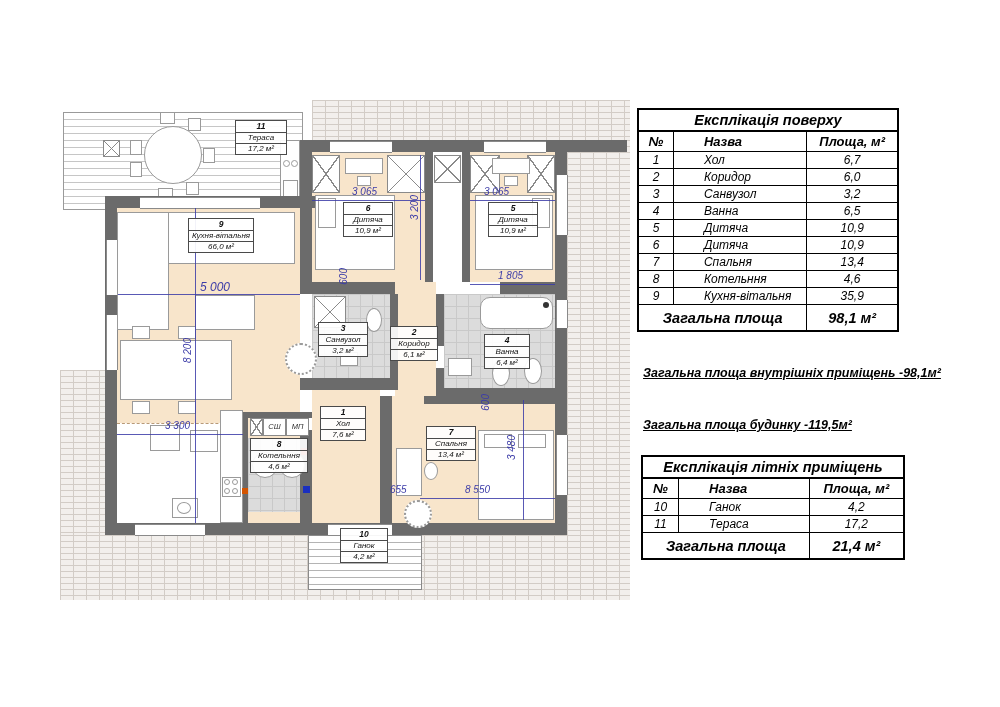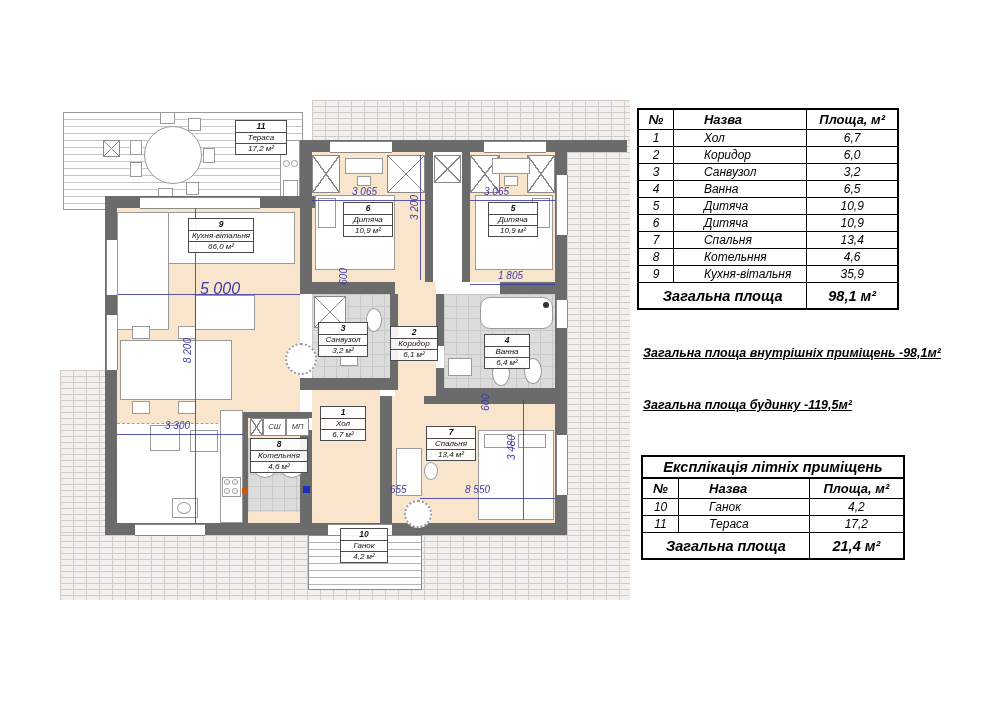--- a/index.html
+++ b/index.html
@@ -58,21 +58,21 @@
   .panel-table .ttl{font-size:14.5px;font-weight:bold;text-align:center;height:20px;
     border:2px solid #000;}
   .panel-table .hdr{font-weight:bold;text-align:center;font-size:13px;height:19px;}
   .panel-table .cnum{text-align:center;width:32px;}
   .panel-table .cname{text-align:left;width:118px;padding-left:30px;}
   .panel-table .carea{text-align:center;width:100px;}
   .panel-table .foot{font-size:14.5px;font-weight:bold;text-align:center;height:25px;}
   .panel-table{border:2px solid #000;}
   
   .sumline{position:absolute;font-size:12.5px;font-weight:bold;font-style:italic;
-    text-decoration:underline;white-space:nowrap;}
+    text-decoration:underline;white-space:nowrap;margin-top:20px;}
 </style>
 </head>
 <body>
 
 <div class="page">
 
 
   <div class="plan">
 
     <div class="abs brick" style="left:252px;top:0;width:318px;height:40px;"></div>
@@ -237,21 +237,21 @@
       <span class="rarea">6,1 м²</span>
     </div>
     <div class="rlabel" style="left:424px;top:234px;width:44px;">
       <span class="rnum">4</span>
       <span class="rname">Ванна</span>
       <span class="rarea">6,4 м²</span>
     </div>
     <div class="rlabel" style="left:260px;top:306px;width:44px;">
       <span class="rnum">1</span>
       <span class="rname">Хол</span>
-      <span class="rarea">6,7 м²</span>
+      <span class="rarea">7,6 м²</span>
     </div>
     <div class="rlabel" style="left:190px;top:338px;width:56px;">
       <span class="rnum">8</span>
       <span class="rname">Котельння</span>
       <span class="rarea">4,6 м²</span>
     </div>
     <div class="rlabel" style="left:366px;top:326px;width:48px;">
       <span class="rnum">7</span>
       <span class="rname">Спальня</span>
       <span class="rarea">13,4 м²</span>
@@ -265,36 +265,39 @@
     <div class="dline" style="left:58px;top:194px;width:182px;height:1px;"></div>
     <div class="dline" style="left:135px;top:108px;width:1px;height:315px;"></div>
     <div class="dline" style="left:57px;top:334px;width:126px;height:1px;"></div>
     <div class="dline" style="left:252px;top:100px;width:113px;height:1px;"></div>
     <div class="dline" style="left:410px;top:100px;width:85px;height:1px;"></div>
     <div class="dline" style="left:360px;top:55px;width:1px;height:125px;"></div>
     <div class="dline" style="left:410px;top:184px;width:85px;height:1px;"></div>
     <div class="dline" style="left:360px;top:398px;width:135px;height:1px;"></div>
     <div class="dline" style="left:463px;top:300px;width:1px;height:120px;"></div>
 
-    <div class="dim" style="left:140px;top:180px;font-size:16px;">5 000</div>
+    <div class="dim" style="left:140px;top:180px;font-size:12px;">5 000</div>
     <div class="dim dimv" style="left:122px;top:238px;">8 200</div>
     <div class="dim" style="left:105px;top:320px;">3 300</div>
     <div class="dim" style="left:292px;top:86px;">3 065</div>
     <div class="dim" style="left:424px;top:86px;">3 065</div>
     <div class="dim dimv" style="left:349px;top:95px;">3 200</div>
     <div class="dim" style="left:438px;top:170px;">1 805</div>
     <div class="dim dimv" style="left:278px;top:168px;">600</div>
     <div class="dim dimv" style="left:420px;top:294px;">600</div>
     <div class="dim" style="left:330px;top:384px;">655</div>
     <div class="dim" style="left:405px;top:384px;">8 550</div>
     <div class="dim dimv" style="left:446px;top:335px;">3 480</div>
   </div>
 
   <table class="panel-table" style="left:637px;top:108px;width:262px;">
     <tbody>
+        <tr>
+          <td class="ttl" colspan="3">Експлікація поверху</td>
+        </tr>
     <tr>
       <td class="hdr cnum">№</td>
       <td class="hdr cname">Назва</td>
       <td class="hdr carea">Площа, м²</td>
     </tr>
     <tr>
           <td class="cnum">1</td>
           <td class="cname">Хол</td>
           <td class="carea">6,7</td>
         </tr>

